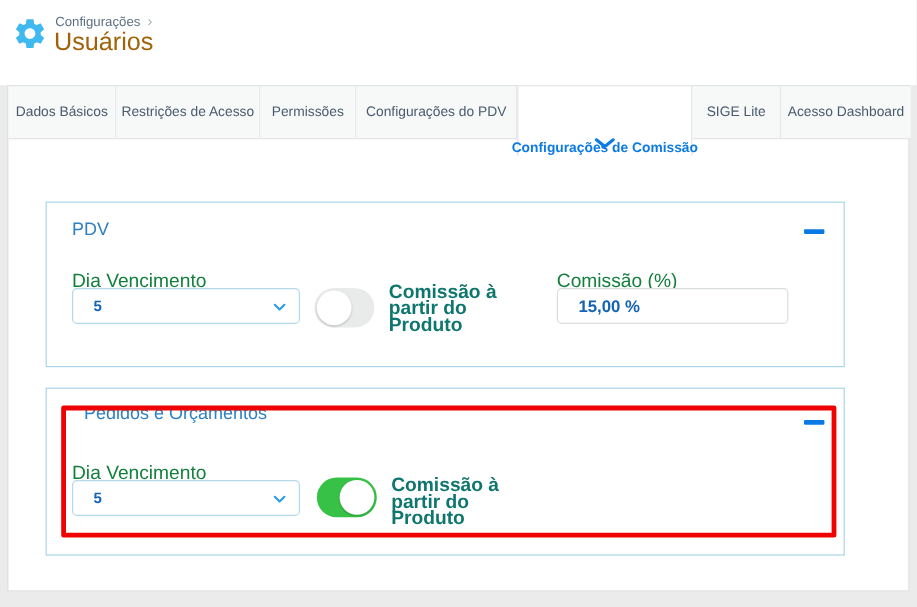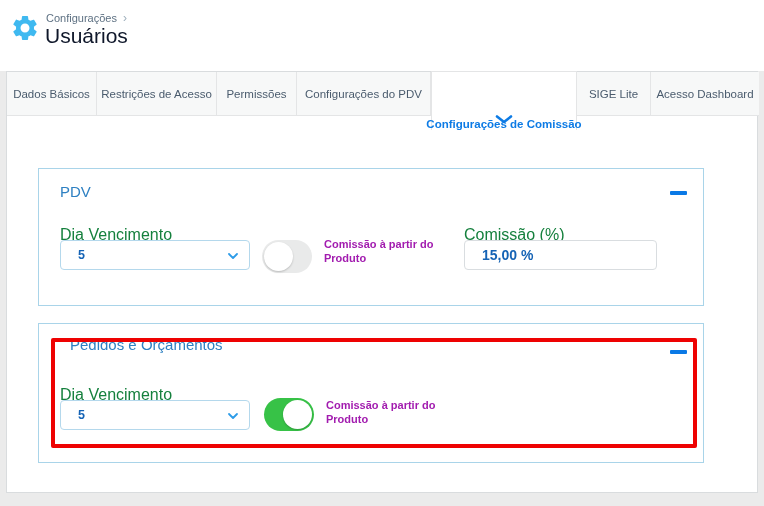--- a/index.html
+++ b/index.html
@@ -1,41 +1,41 @@
 <!DOCTYPE html>
 <html><head>
 <meta charset="utf-8">
 <style>
   html,body{margin:0;padding:0;background:#ebebeb;}
   .page{position:relative;width:764px;height:506px;background:#ebebeb;font-family:"Liberation Sans",sans-serif;overflow:hidden;cursor:default;}
   .header{position:absolute;left:0;top:0;width:764px;height:71px;background:#fff;}
   .gear{position:absolute;left:10px;top:13px;width:30px;height:30px;}
   .breadcrumb{position:absolute;left:46px;top:11px;font-size:11px;color:#5d7082;}
   .breadcrumb .sep{color:#9fb0bd;margin-left:6px;font-size:12px;}
-  .page-title{position:absolute;left:45px;top:24px;font-size:21px;color:#0f172a;}
+  .page-title{position:absolute;left:45px;top:24px;font-size:21px;color:#a16207;}
   .card{position:absolute;left:6px;top:71px;width:752px;height:422px;background:#fff;border:1px solid #d9dcde;box-sizing:border-box;}
   .tab{position:absolute;top:0;height:44px;background:#f7f8f8;border-right:1px solid #e4e5e6;border-bottom:1px solid #e4e5e6;box-sizing:border-box;display:flex;align-items:center;justify-content:center;font-size:11.5px;color:#4a5b6d;cursor:pointer;white-space:nowrap;z-index:1;}
   .tab.active{top:-1px;height:59px;background:#fff;border-bottom:none;border-top:1px solid #e4e5e6;border-left:1px solid #e4e5e6;color:#0d7be5;font-weight:bold;z-index:3;align-items:flex-end;padding-top:17px;}
   .tab-chevron{position:absolute;left:50%;transform:translateX(-50%);bottom:6px;}
   .panel{position:absolute;left:31px;width:666px;background:#fff;border:1px solid #a9d4e9;box-sizing:border-box;}
   .panel-title{position:absolute;font-size:15px;color:#2e80c2;}
   .collapse-btn{position:absolute;right:16px;width:26px;height:16px;cursor:pointer;display:flex;align-items:center;justify-content:flex-end;}
   .minus{width:17px;height:4px;background:#0a79e6;border-radius:1px;display:block;}
   .field-label{position:absolute;font-size:16px;font-weight:normal;color:#15803d;}
   .select{position:absolute;width:190px;height:30px;border:1px solid #b4d8ec;border-radius:4px;background:#fff;box-sizing:border-box;display:flex;align-items:center;cursor:pointer;}
   .select-value{margin-left:17px;font-size:12.5px;font-weight:bold;color:#1563b5;}
   .select-chevron{position:absolute;right:10px;top:11px;}
   .text-input{position:absolute;height:30px;border:1px solid #d9dde0;border-radius:4px;box-sizing:border-box;padding:0 0 0 17px;font-size:14px;font-weight:bold;color:#1563b5;font-family:"Liberation Sans",sans-serif;background:#fff;outline:none;}
   .toggle{position:absolute;width:50px;height:33px;border-radius:17px;cursor:pointer;}
   .toggle.off{background:#e9eaea;}
   .toggle.on{background:#37c247;}
   .knob{position:absolute;top:2px;width:29px;height:29px;border-radius:50%;background:#fff;box-shadow:0 1px 2px rgba(0,0,0,0.2);}
   .toggle.off .knob{left:2px;}
   .toggle.on .knob{left:19px;}
-  .toggle-label{position:absolute;width:122px;font-size:11px;font-weight:bold;color:#a21caf;line-height:14px;}
+  .toggle-label{position:absolute;width:122px;font-size:16px;font-weight:bold;color:#0f766e;line-height:14px;}
   .red-box{position:absolute;left:12px;top:14px;width:646px;height:110px;border:4px solid #ee0202;border-radius:2px;box-sizing:border-box;pointer-events:none;z-index:2;}
 </style>
 </head>
 <body>
 
 <div class="page">
 
   <div class="header">
     <svg class="gear" viewBox="0 0 24 24">
         <path fill="#3fb9f0" d="M19.14,12.94c0.04-0.3,0.06-0.61,0.06-0.94c0-0.32-0.02-0.64-0.07-0.94l2.03-1.58c0.18-0.14,0.23-0.41,0.12-0.61 l-1.92-3.32c-0.12-0.22-0.37-0.29-0.59-0.22l-2.39,0.96c-0.5-0.38-1.03-0.7-1.62-0.94L14.4,2.81c-0.04-0.24-0.24-0.41-0.48-0.41 h-3.84c-0.24,0-0.43,0.17-0.47,0.41L9.25,5.35C8.66,5.59,8.12,5.92,7.63,6.29L5.24,5.33c-0.22-0.08-0.47,0-0.59,0.22L2.74,8.87 C2.62,9.08,2.66,9.34,2.86,9.48l2.03,1.58C4.84,11.36,4.8,11.69,4.8,12s0.02,0.64,0.07,0.94l-2.03,1.58 c-0.18,0.14-0.23,0.41-0.12,0.61l1.92,3.32c0.12,0.22,0.37,0.29,0.59,0.22l2.39-0.96c0.5,0.38,1.03,0.7,1.62,0.94l0.36,2.54 c0.05,0.24,0.24,0.41,0.48,0.41h3.84c0.24,0,0.44-0.17,0.47-0.41l0.36-2.54c0.59-0.24,1.13-0.56,1.62-0.94l2.39,0.96 c0.22,0.08,0.47,0,0.59-0.22l1.92-3.32c0.12-0.22,0.07-0.47-0.12-0.61L19.14,12.94z M12,15.6c-1.98,0-3.6-1.62-3.6-3.6 s1.62-3.6,3.6-3.6s3.6,1.62,3.6,3.6S13.98,15.6,12,15.6z"></path>

